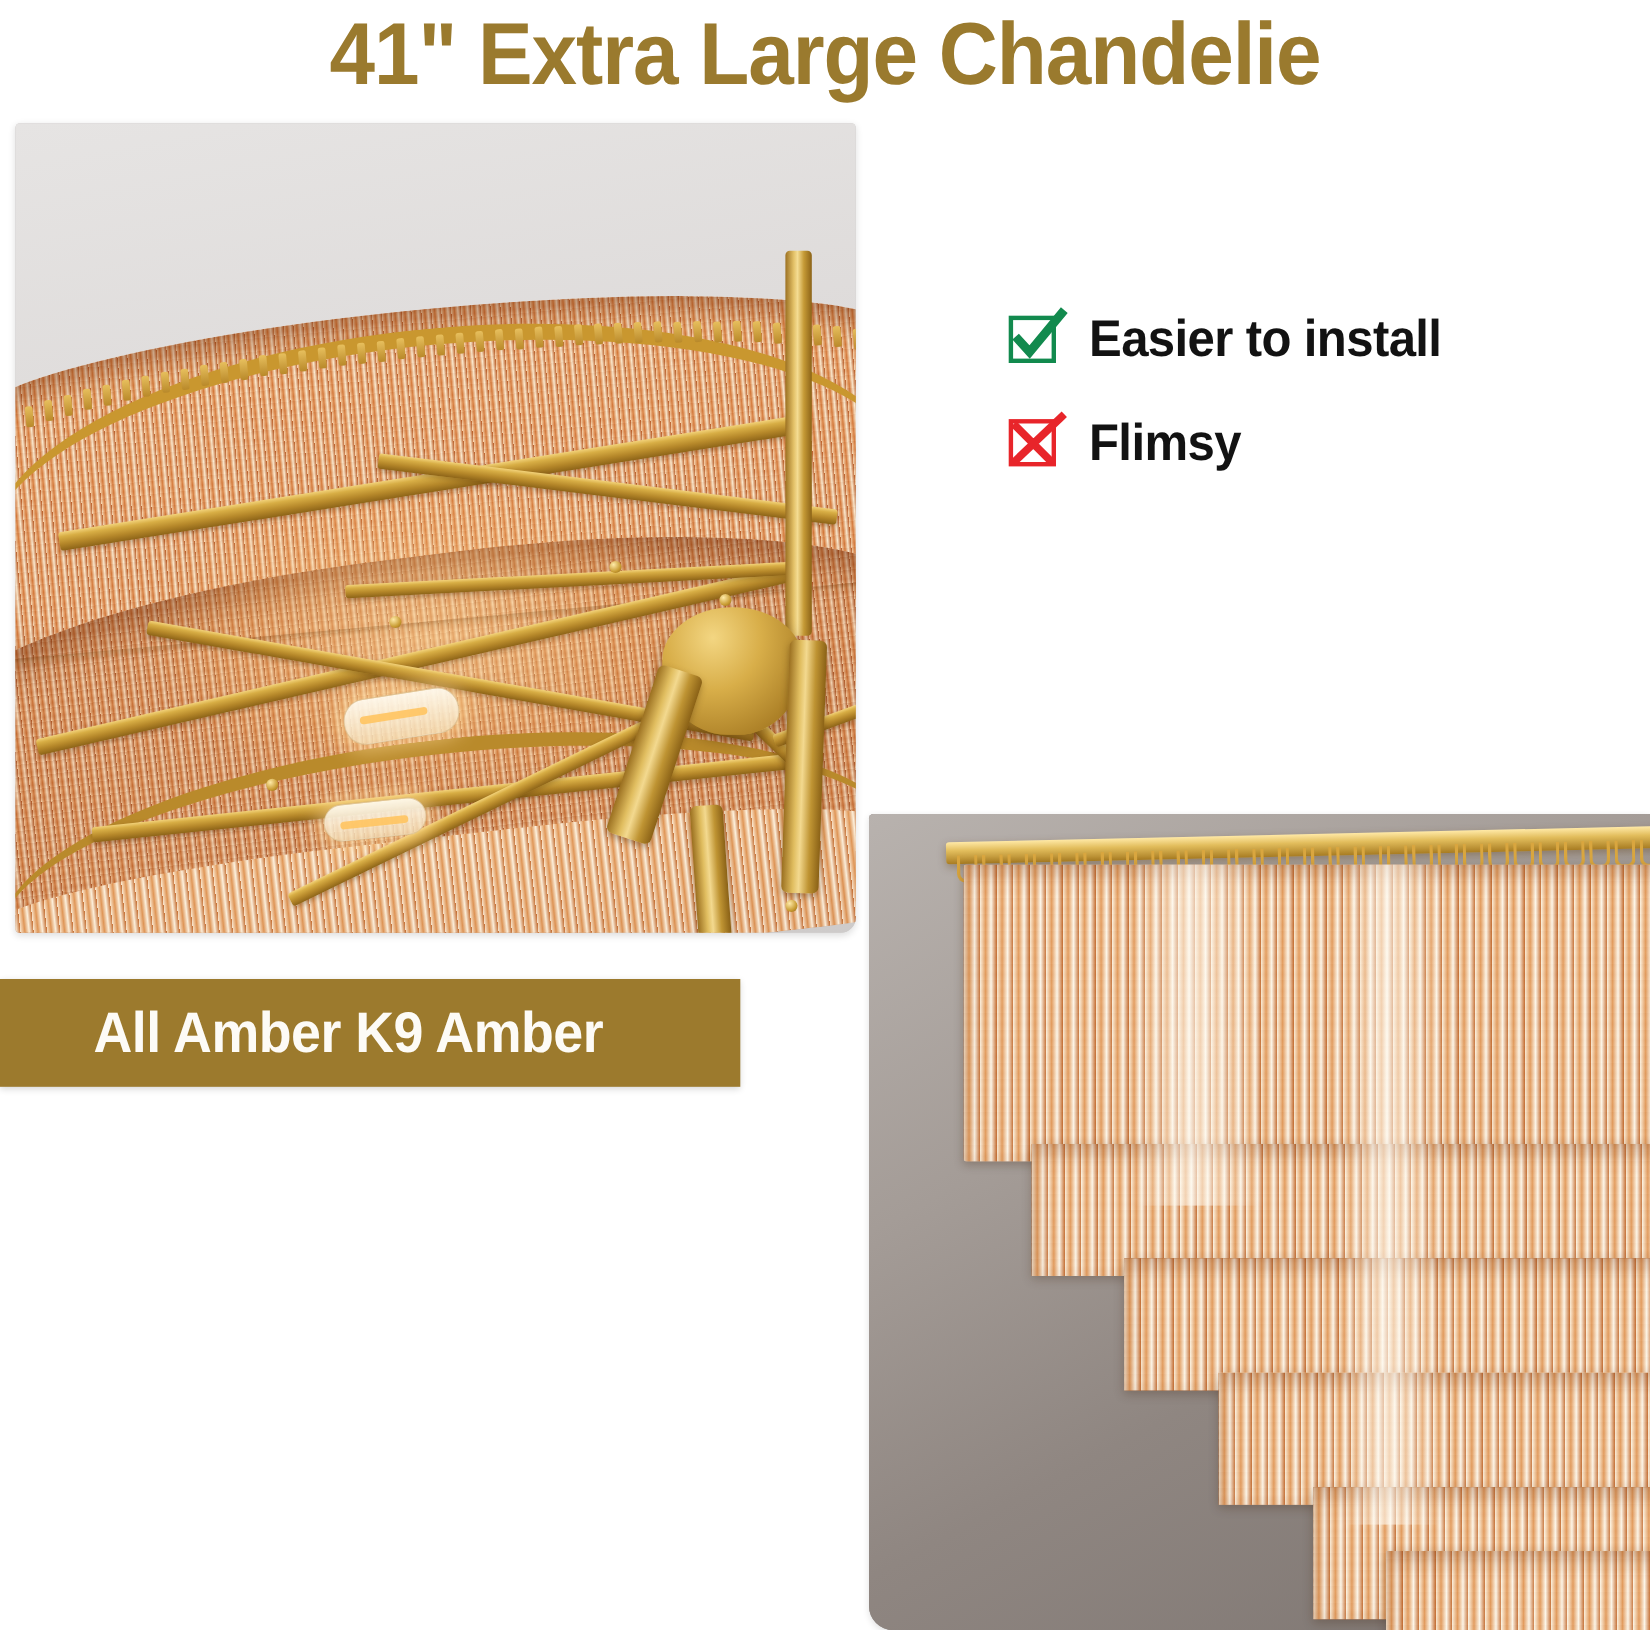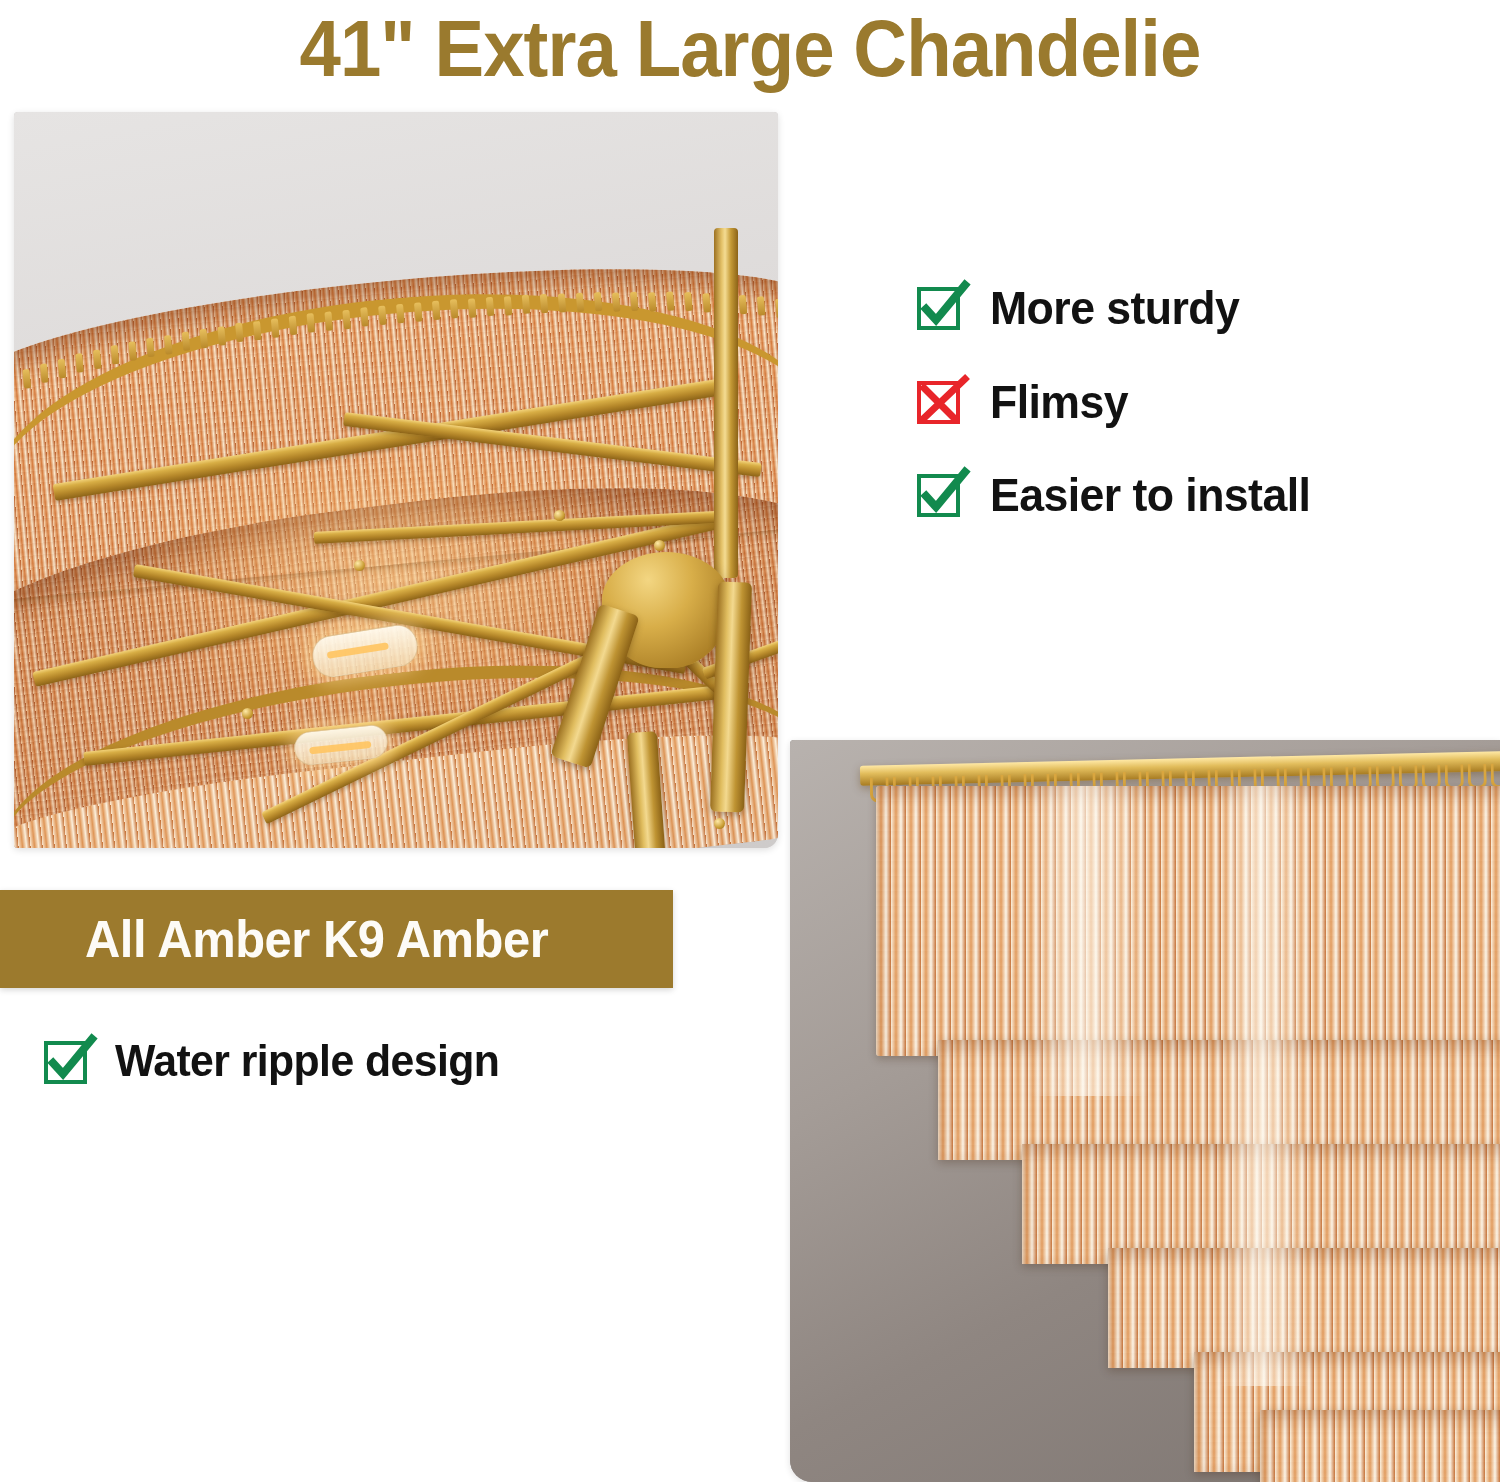--- a/index.html
+++ b/index.html
@@ -494,67 +494,49 @@
     <div class="tier" style="left:404px; top:612px; width:330px; height:120px;"></div>
     <div class="tier" style="left:470px; top:670px; width:266px; height:82px;"></div>
 
     <div class="tier-shine" style="left:240px; top:46px; width:120px; height:310px;"></div>
     <div class="tier-shine" style="left:430px; top:46px; width:90px; height:600px;"></div>
   </div>
 
 
   <div class="feature-list list-metal">
 
+
     <div class="feature-item">
       <span class="icon-box">
         <svg viewBox="0 0 56 56">
             <rect x="4" y="9" width="39" height="39" fill="none" stroke="#128a4e" stroke-width="4"></rect>
             <path d="M11 29 L21 40 L50 5" fill="none" stroke="#128a4e" stroke-width="8" stroke-linecap="square"></path>
           </svg>
       </span>
-      <span class="feature-label">More sturdy</span>
+      <span class="feature-label">Easier to install</span>
     </div>
 
     <div class="feature-item">
       <span class="icon-box">
         <svg viewBox="0 0 56 56">
             <rect x="4" y="9" width="39" height="39" fill="none" stroke="#e8252a" stroke-width="4"></rect>
             <path d="M9 14 L50 5" fill="none" stroke="#e8252a" stroke-width="0"></path>
             <path d="M9 14 L39 44 M50 5 L9 44" fill="none" stroke="#e8252a" stroke-width="7" stroke-linecap="square"></path>
           </svg>
       </span>
       <span class="feature-label">Flimsy</span>
     </div>
 
-    <div class="feature-item">
-      <span class="icon-box">
-        <svg viewBox="0 0 56 56">
-            <rect x="4" y="9" width="39" height="39" fill="none" stroke="#128a4e" stroke-width="4"></rect>
-            <path d="M11 29 L21 40 L50 5" fill="none" stroke="#128a4e" stroke-width="8" stroke-linecap="square"></path>
-          </svg>
-      </span>
-      <span class="feature-label">Easier to install</span>
-    </div>
-
 
   </div>
 
   <div class="banner banner-amber">
     <span class="banner-text">All Amber K9 Amber</span>
   </div>
 
   <div class="feature-list list-amber">
 
 
-    <div class="feature-item">
-      <span class="icon-box">
-        <svg viewBox="0 0 56 56">
-            <rect x="4" y="9" width="39" height="39" fill="none" stroke="#128a4e" stroke-width="4"></rect>
-            <path d="M11 29 L21 40 L50 5" fill="none" stroke="#128a4e" stroke-width="8" stroke-linecap="square"></path>
-          </svg>
-      </span>
-      <span class="feature-label">Water ripple design</span>
-    </div>
 
 
   </div>
 
 </div>
 
 </body></html>

